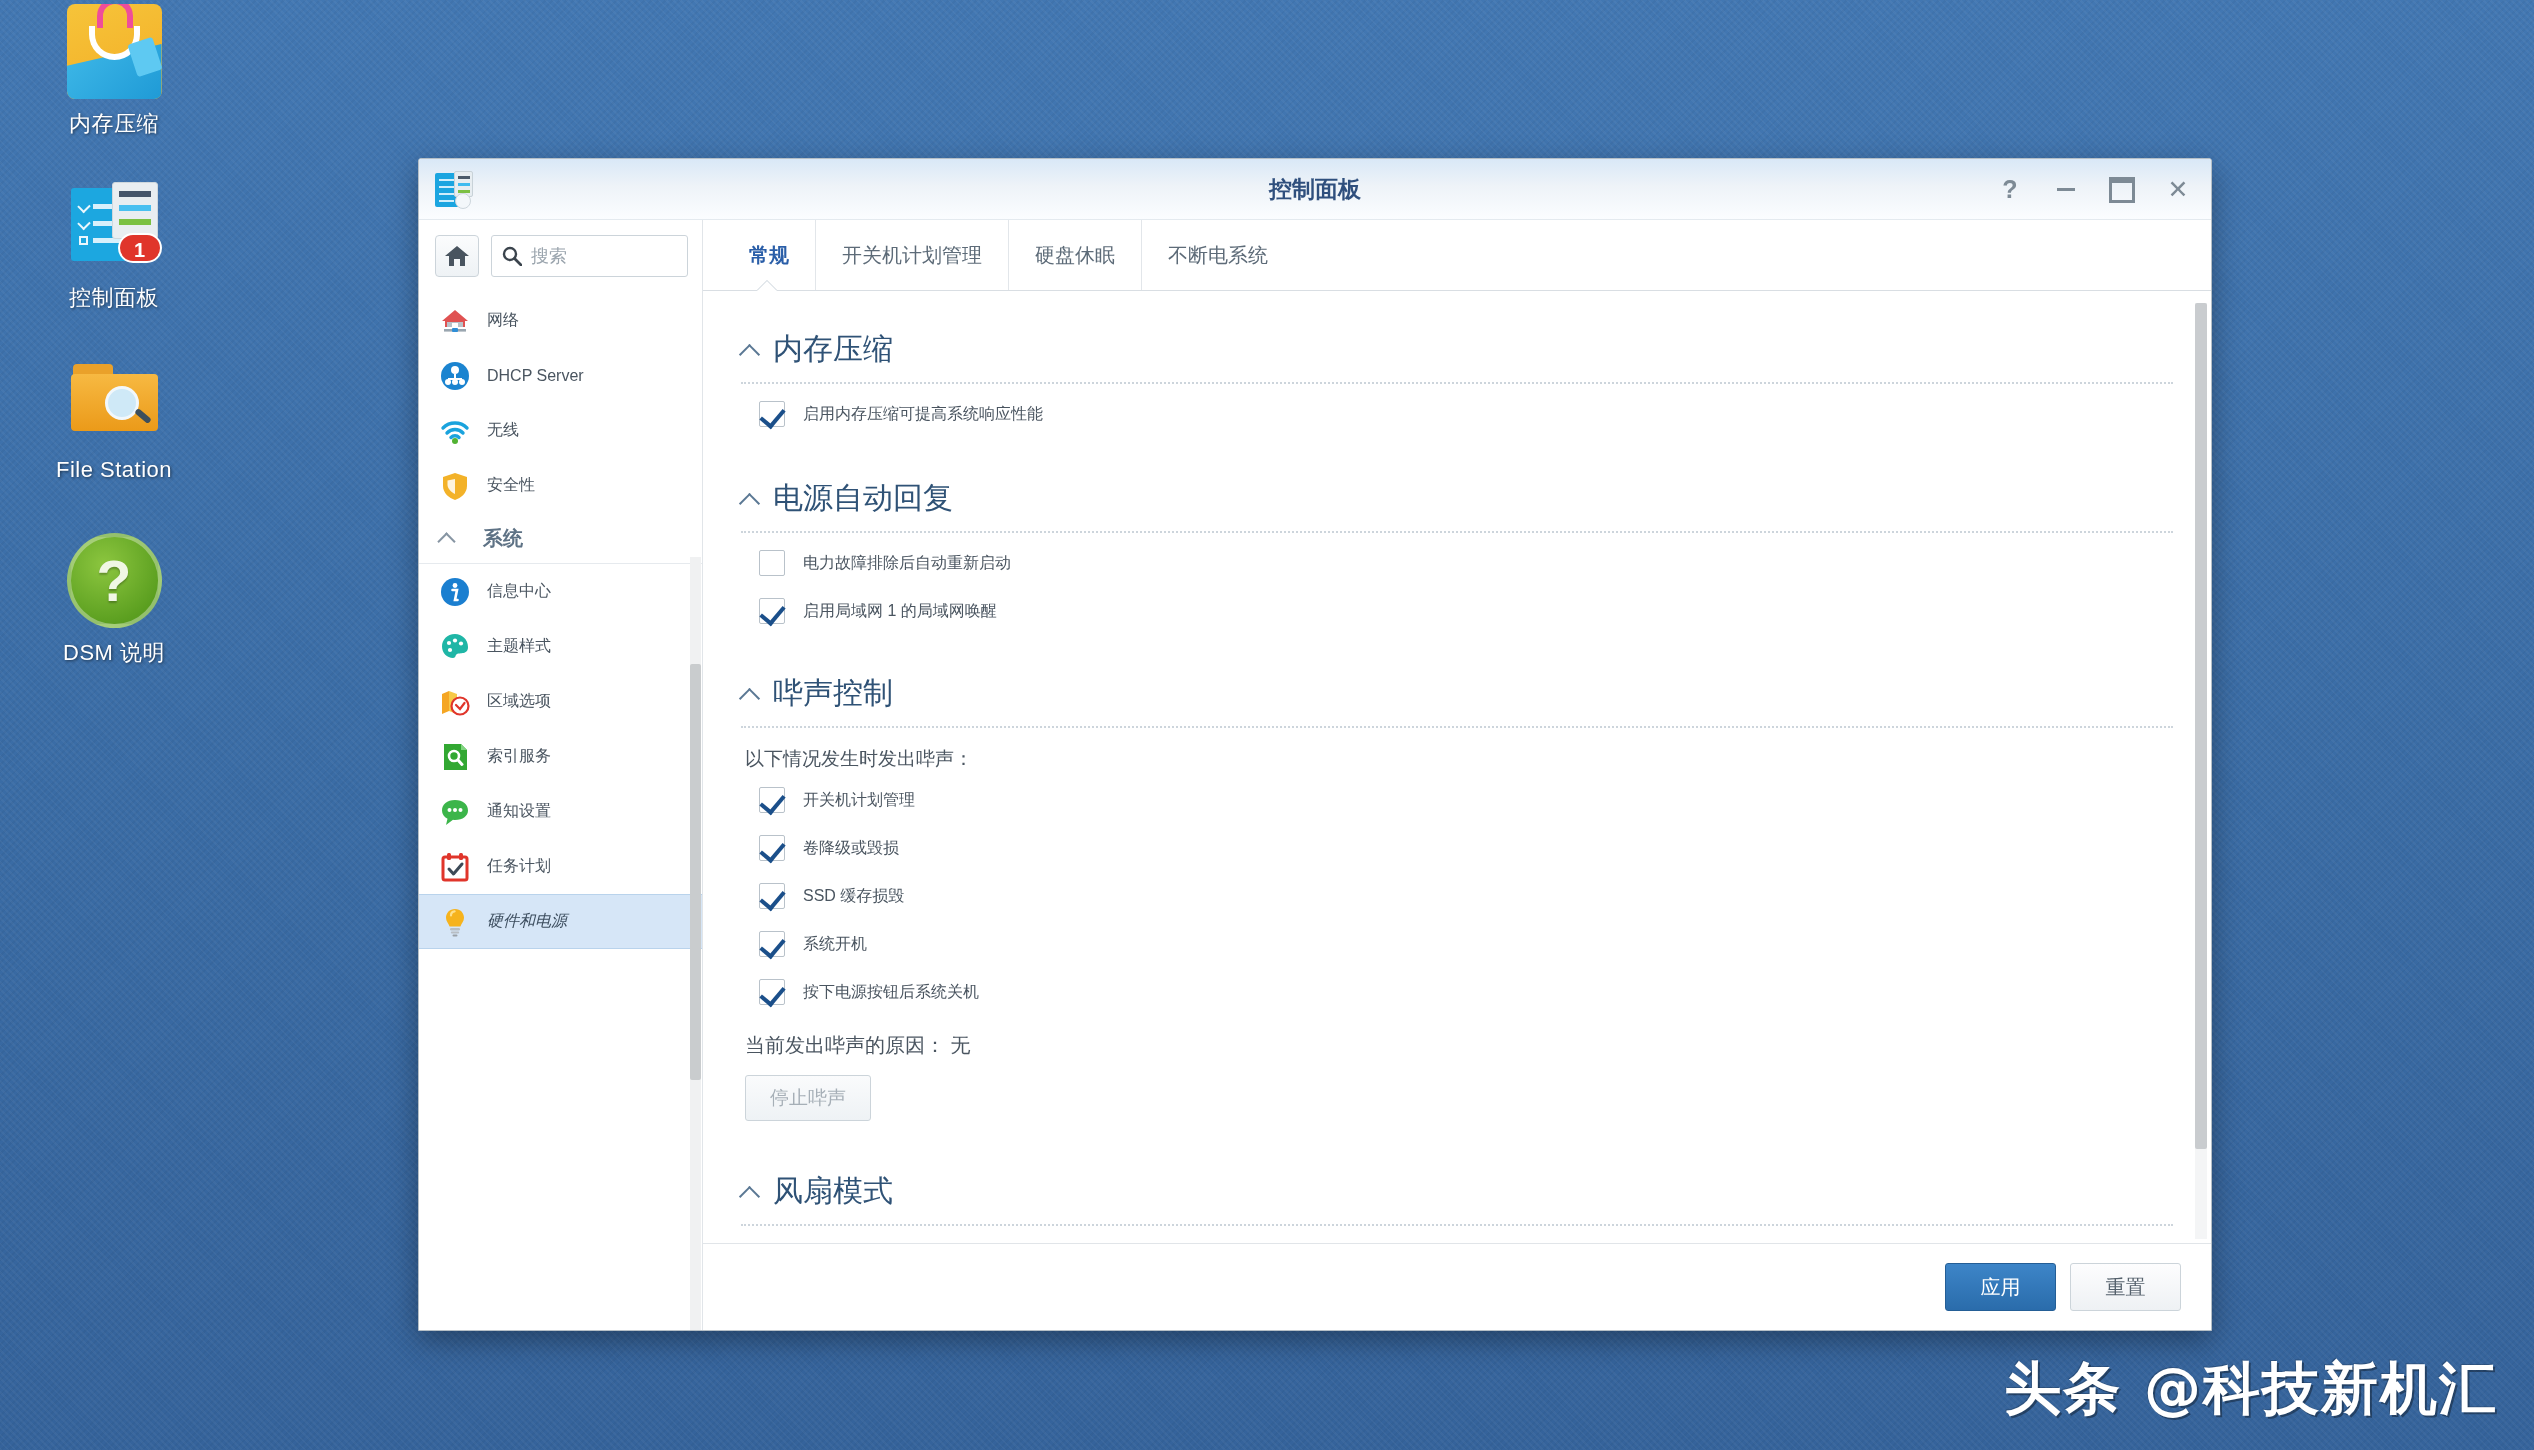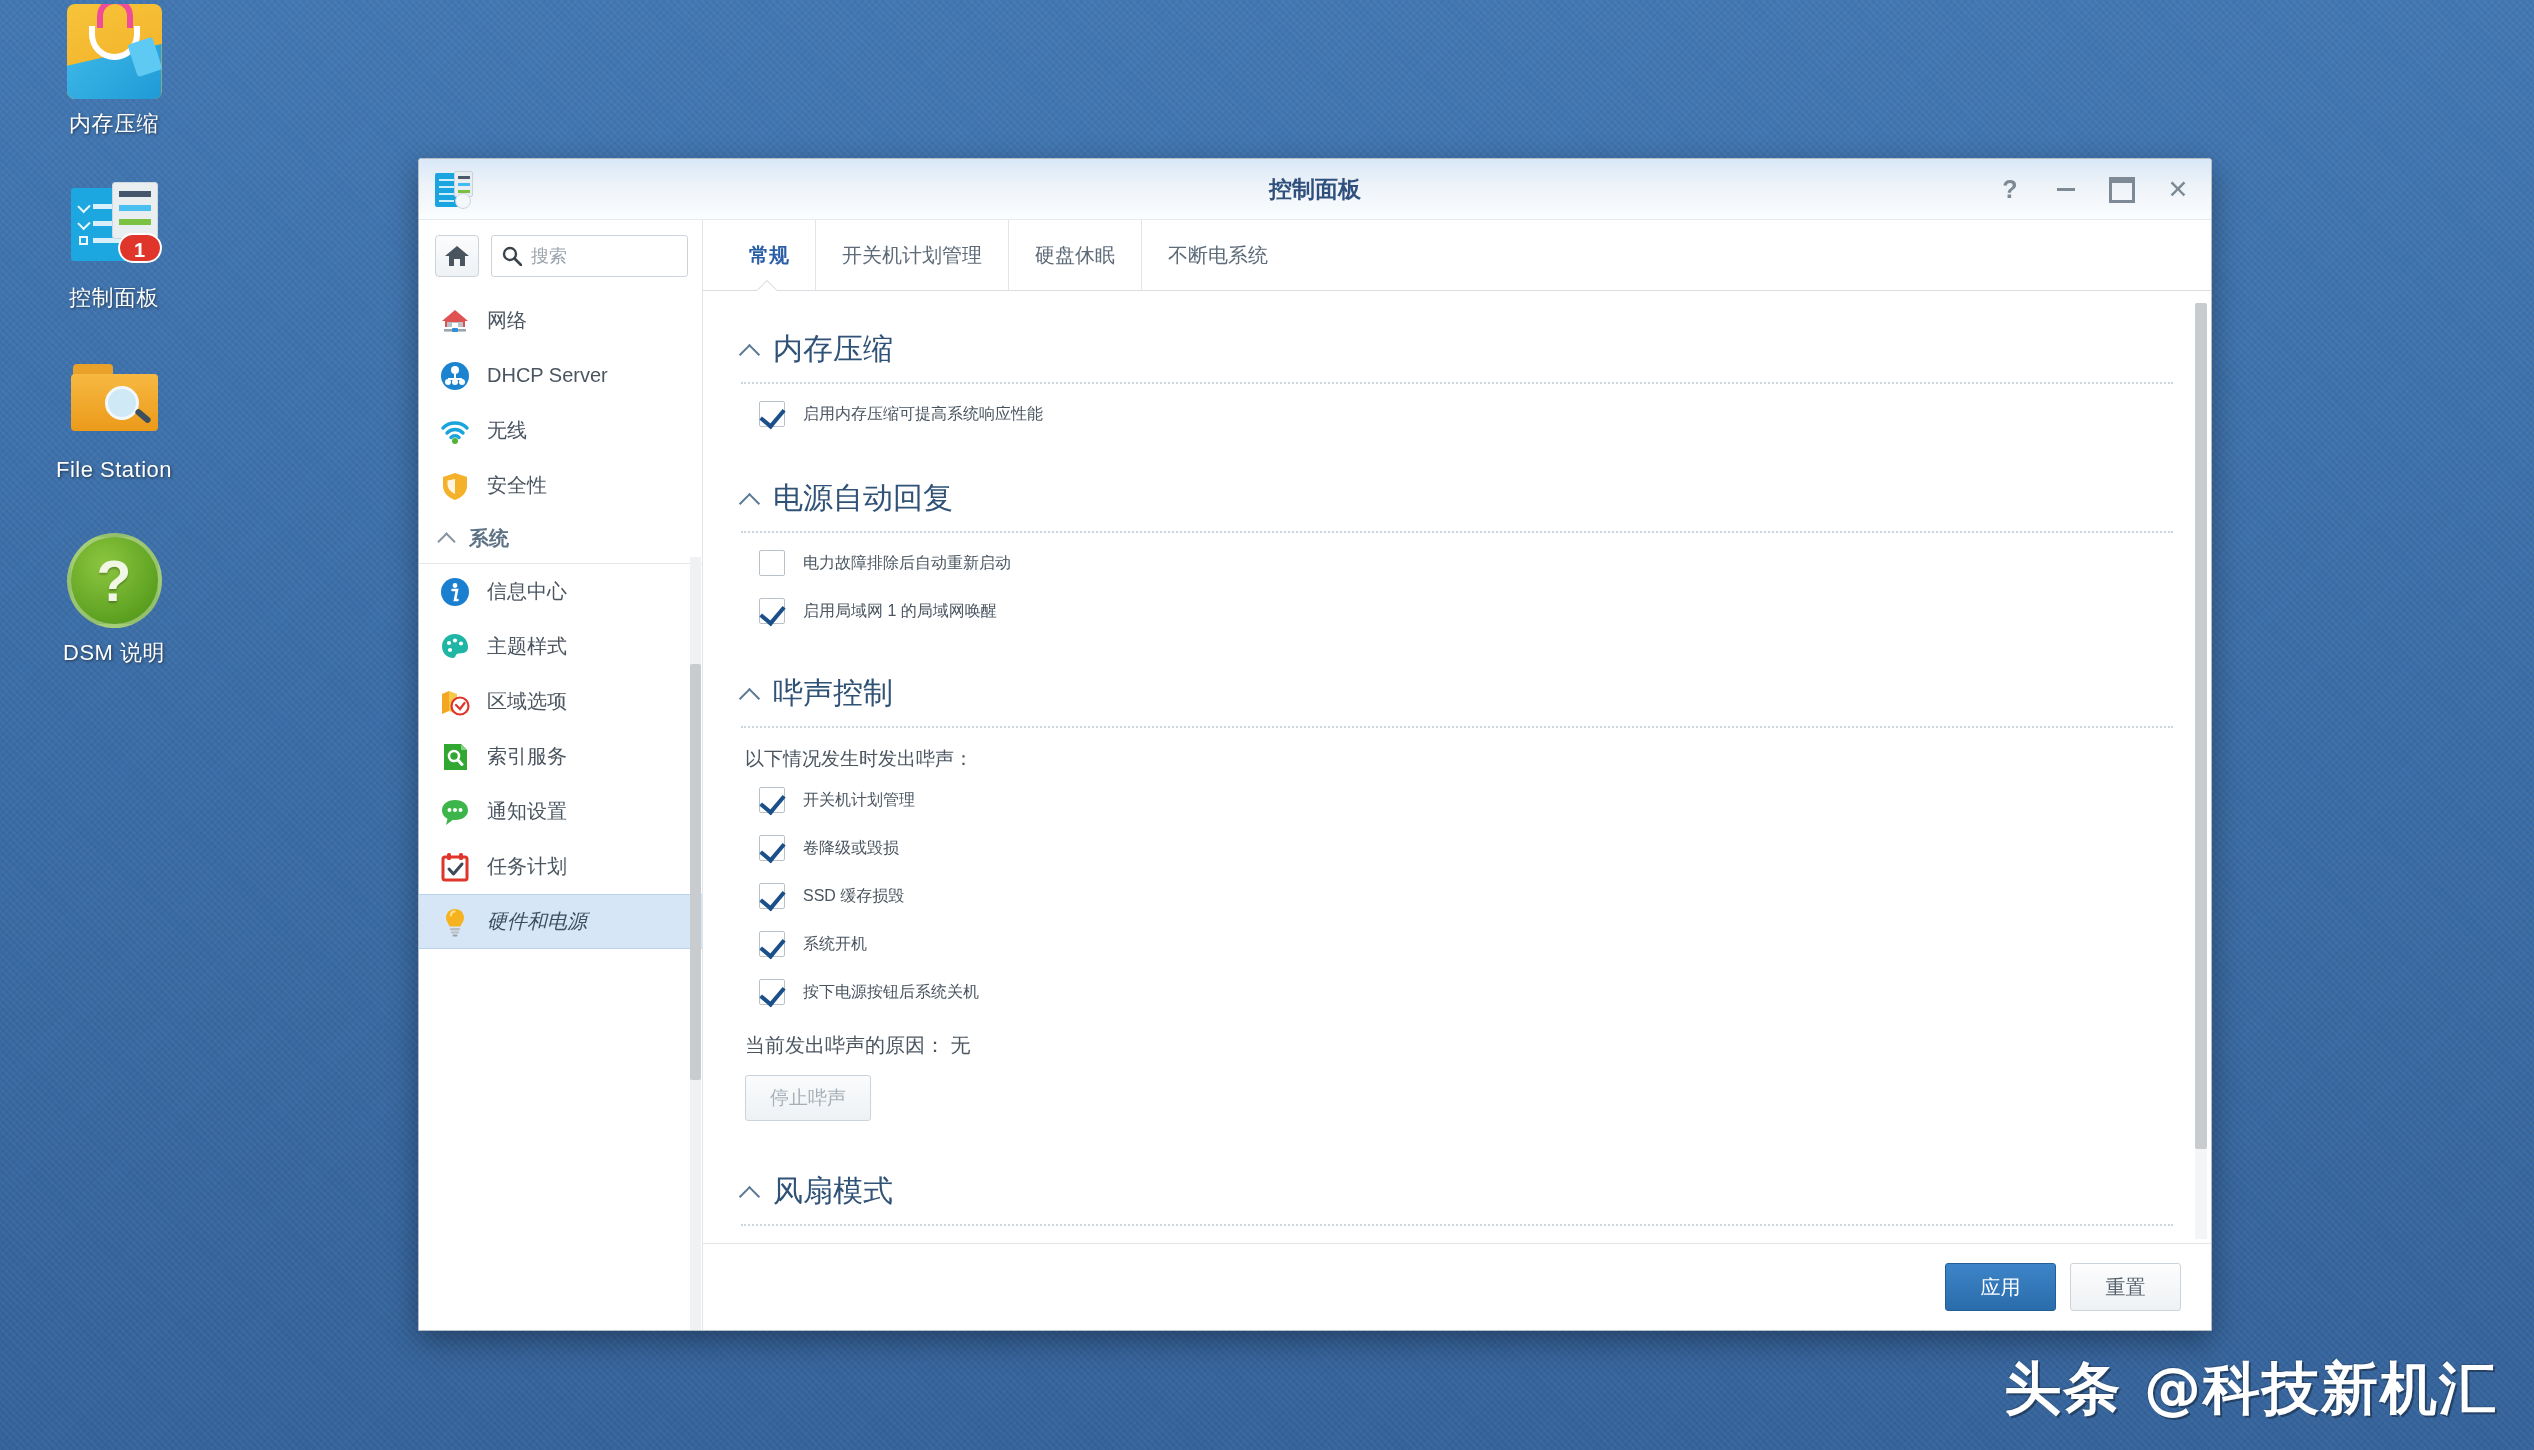--- a/index.html
+++ b/index.html
@@ -240,30 +240,30 @@
   .search-box .ph { color: #9aa4ad; font-size: 18px; }
 
   #sidebar-list {
     flex: 1; overflow: hidden; position: relative;
     padding-top: 2px;
   }
   .nav-item {
     height: 55px; display: flex; align-items: center; gap: 16px;
     padding: 0 18px 0 20px; cursor: pointer;
   }
-  .nav-item .nav-label { font-size: 20px; color: #4a5560; }
+  .nav-item .nav-label { font-size: 16px; color: #4a5560; }
   .nav-item.selected {
     background: #d6e6f7;
     border-top: 1px solid #b9d3ec;
     border-bottom: 1px solid #b9d3ec;
     font-style: italic;
   }
   .nav-item.selected .nav-label { color: #3c4d5e; }
   .nav-group {
-    height: 51px; display: flex; align-items: center; gap: 14px;
+    height: 51px; display: flex; align-items: center; gap: 28px;
     padding: 0 18px 0 20px; cursor: pointer;
     border-bottom: 1px solid #e6eaee;
   }
   .nav-group .nav-label { font-size: 20px; color: #5e7285; font-weight: bold; }
   .chev {
     width: 16px; height: 10px; position: relative; flex: none;
   }
   .chev::before {
     content:""; position:absolute; left:1px; top:2px;
     width: 11px; height: 11px;

